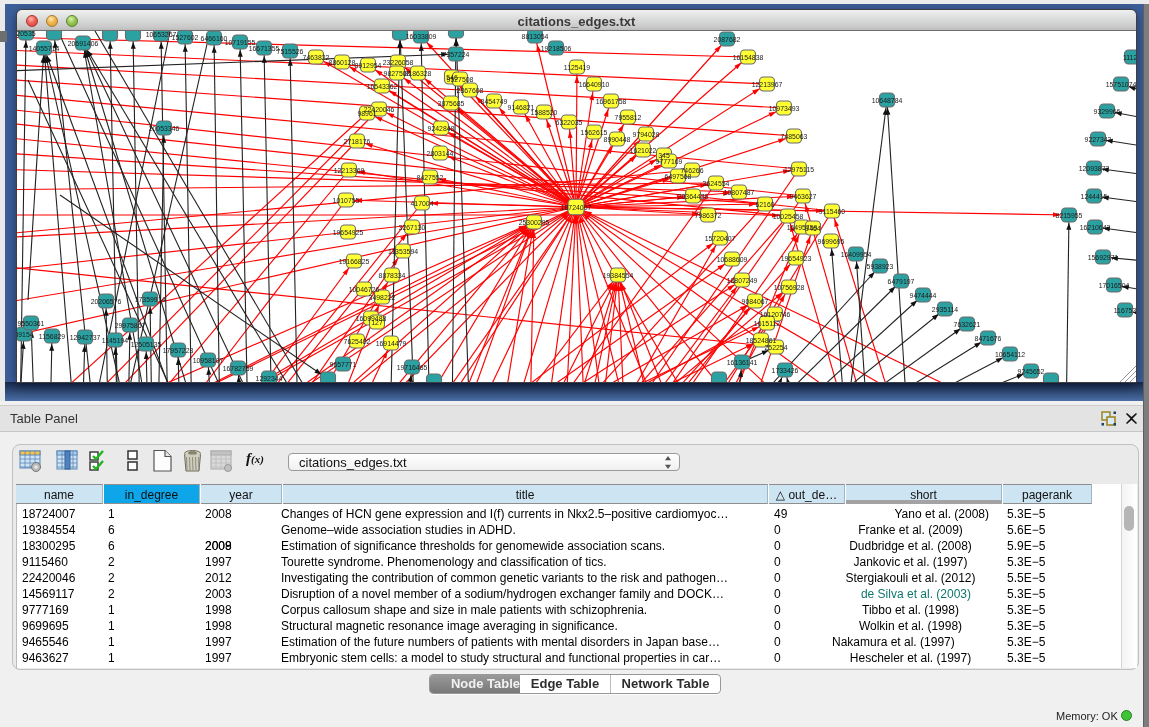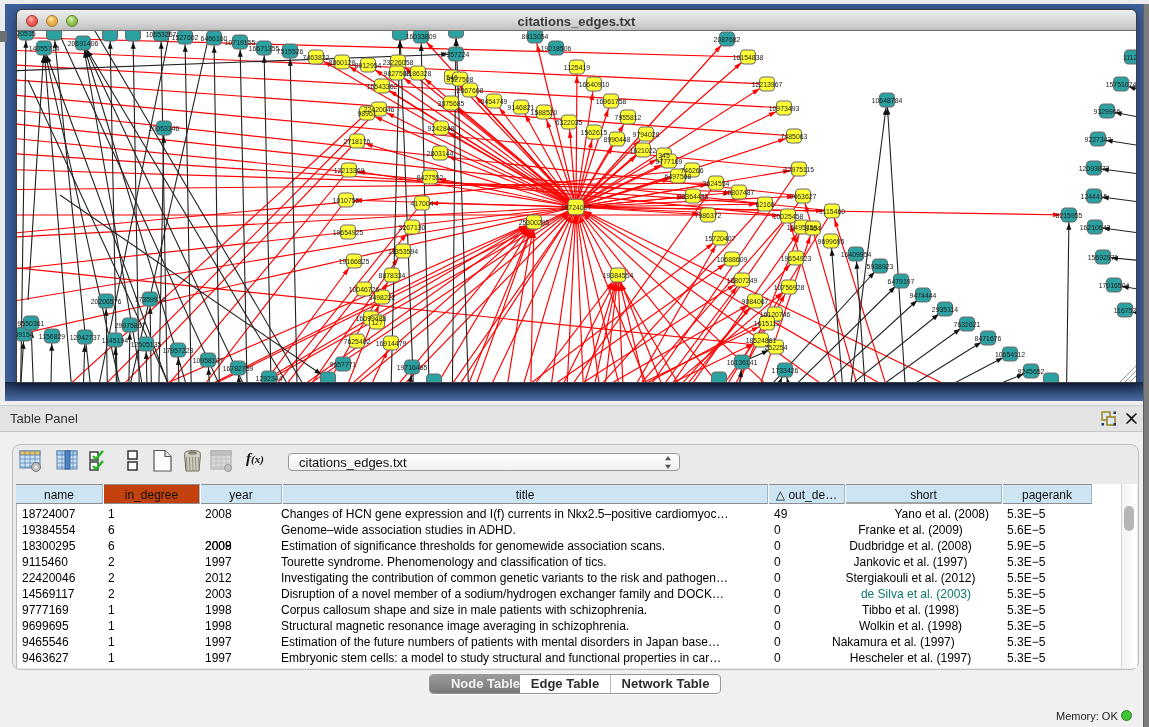--- a/index.html
+++ b/index.html
@@ -777,25 +777,25 @@
 <div style="position:absolute;left:288px;top:453px;width:392px;height:18px;background:linear-gradient(#fff,#f0f0f0);border:1px solid #9a9a9a;border-radius:4px">
   <div style="position:absolute;left:10px;top:1px;font-size:13px;color:#111">citations_edges.txt</div>
   <svg style="position:absolute;right:7px;top:2px" width="8" height="13" viewBox="0 0 9 15">
     <path d="M4.5 0 L8 5 L1 5 Z" fill="#555"></path>
       <path d="M4.5 15 L8 10 L1 10 Z" fill="#555"></path>
   </svg>
 </div>
 
 <div style="position:absolute;left:16px;top:484px;width:1105px;height:184px;background:#fff;border-left:1px solid #bbb"></div>
 <div style="position:absolute;left:16px;top:484px;width:87px;height:20px;background:#cde4f2;border-right:1px solid #9fb6c6;border-top:1px solid #8e8e8e;border-bottom:1px solid #8e8e8e;text-align:center;line-height:20px;font-size:12px;color:#111">name</div>
-<div style="position:absolute;left:104px;top:484px;width:96px;height:20px;background:#c2410c;border-right:1px solid #9fb6c6;border-top:1px solid #8e8e8e;border-bottom:1px solid #8e8e8e;text-align:center;line-height:20px;font-size:12px;color:#111">in_degree</div>
+<div style="position:absolute;left:104px;top:484px;width:96px;height:20px;background:#0ea5e9;border-right:1px solid #9fb6c6;border-top:1px solid #8e8e8e;border-bottom:1px solid #8e8e8e;text-align:center;line-height:20px;font-size:12px;color:#111">in_degree</div>
 <div style="position:absolute;left:201px;top:484px;width:81px;height:20px;background:#cde4f2;border-right:1px solid #9fb6c6;border-top:1px solid #8e8e8e;border-bottom:1px solid #8e8e8e;text-align:center;line-height:20px;font-size:12px;color:#111">year</div>
 <div style="position:absolute;left:283px;top:484px;width:485px;height:20px;background:#cde4f2;border-right:1px solid #9fb6c6;border-top:1px solid #8e8e8e;border-bottom:1px solid #8e8e8e;text-align:center;line-height:20px;font-size:12px;color:#111">title</div>
 <div style="position:absolute;left:769px;top:484px;width:76px;height:20px;background:#cde4f2;border-right:1px solid #9fb6c6;border-top:1px solid #8e8e8e;border-bottom:1px solid #8e8e8e;text-align:center;line-height:20px;font-size:12px;color:#111">△ out_de…</div>
-<div style="position:absolute;left:846px;top:484px;width:156px;height:20px;background:#cde4f2;border-right:1px solid #9fb6c6;border-top:1px solid #8e8e8e;border-bottom:2px solid #a3a3a3;text-align:center;line-height:20px;font-size:12px;color:#111">short</div>
+<div style="position:absolute;left:846px;top:484px;width:156px;height:20px;background:#cde4f2;border-right:1px solid #9fb6c6;border-top:1px solid #8e8e8e;border-bottom:4px solid #a3a3a3;text-align:center;line-height:20px;font-size:12px;color:#111">short</div>
 <div style="position:absolute;left:1003px;top:484px;width:89px;height:20px;background:#cde4f2;border-right:1px solid #9fb6c6;border-top:1px solid #8e8e8e;border-bottom:1px solid #8e8e8e;text-align:center;line-height:20px;font-size:12px;color:#111">pagerank</div>
 <div style="position:absolute;left:22px;top:507px;font-size:12px;color:#000;white-space:nowrap">18724007</div>
 <div style="position:absolute;left:108px;top:507px;font-size:12px;color:#000">1</div>
 <div style="position:absolute;left:205px;top:507px;font-size:12px;color:#000">2008</div>
 <div style="position:absolute;left:281px;top:507px;width:486px;font-size:12px;color:#000;white-space:nowrap;overflow:hidden">Changes of HCN gene expression and I(f) currents in Nkx2.5–positive cardiomyoc…</div>
 <div style="position:absolute;left:774px;top:507px;font-size:12px;color:#000">49</div>
 <div style="position:absolute;left:832px;top:507px;width:157px;text-align:right;font-size:12px;color:#000;white-space:nowrap">Yano et al. (2008)</div>
 <div style="position:absolute;left:1007px;top:507px;font-size:12px;color:#000">5.3E−5</div>
 <div style="position:absolute;left:22px;top:523px;font-size:12px;color:#000;white-space:nowrap">19384554</div>
 <div style="position:absolute;left:108px;top:523px;font-size:12px;color:#000">6</div>
@@ -835,21 +835,21 @@
 <div style="position:absolute;left:22px;top:603px;font-size:12px;color:#000;white-space:nowrap">9777169</div>
 <div style="position:absolute;left:108px;top:603px;font-size:12px;color:#000">1</div>
 <div style="position:absolute;left:205px;top:603px;font-size:12px;color:#000">1998</div>
 <div style="position:absolute;left:281px;top:603px;width:486px;font-size:12px;color:#000;white-space:nowrap;overflow:hidden">Corpus callosum shape and size in male patients with schizophrenia.</div>
 <div style="position:absolute;left:774px;top:603px;font-size:12px;color:#000">0</div>
 <div style="position:absolute;left:832px;top:603px;width:157px;text-align:center;font-size:12px;color:#000;white-space:nowrap">Tibbo et al. (1998)</div>
 <div style="position:absolute;left:1007px;top:603px;font-size:12px;color:#000">5.3E−5</div>
 <div style="position:absolute;left:22px;top:619px;font-size:12px;color:#000;white-space:nowrap">9699695</div>
 <div style="position:absolute;left:108px;top:619px;font-size:12px;color:#000">1</div>
 <div style="position:absolute;left:205px;top:619px;font-size:12px;color:#000">1998</div>
-<div style="position:absolute;left:281px;top:619px;width:486px;font-size:12px;color:#000;white-space:nowrap;overflow:hidden">Structural magnetic resonance image averaging in schizophrenia.</div>
+<div style="position:absolute;left:281px;top:619px;width:486px;font-size:12px;color:#000;white-space:nowrap;overflow:hidden">Structural magnetic resonance image averaging in significance.</div>
 <div style="position:absolute;left:774px;top:619px;font-size:12px;color:#000">0</div>
 <div style="position:absolute;left:832px;top:619px;width:157px;text-align:center;font-size:12px;color:#000;white-space:nowrap">Wolkin et al. (1998)</div>
 <div style="position:absolute;left:1007px;top:619px;font-size:12px;color:#000">5.3E−5</div>
 <div style="position:absolute;left:22px;top:635px;font-size:12px;color:#000;white-space:nowrap">9465546</div>
 <div style="position:absolute;left:108px;top:635px;font-size:12px;color:#000">1</div>
 <div style="position:absolute;left:205px;top:635px;font-size:12px;color:#000">1997</div>
 <div style="position:absolute;left:281px;top:635px;width:486px;font-size:12px;color:#000;white-space:nowrap;overflow:hidden">Estimation of the future numbers of patients with mental disorders in Japan base…</div>
 <div style="position:absolute;left:774px;top:635px;font-size:12px;color:#000">0</div>
 <div style="position:absolute;left:832px;top:635px;width:157px;text-align:left;font-size:12px;color:#000;white-space:nowrap">Nakamura et al. (1997)</div>
 <div style="position:absolute;left:1007px;top:635px;font-size:12px;color:#000">5.3E−5</div>

